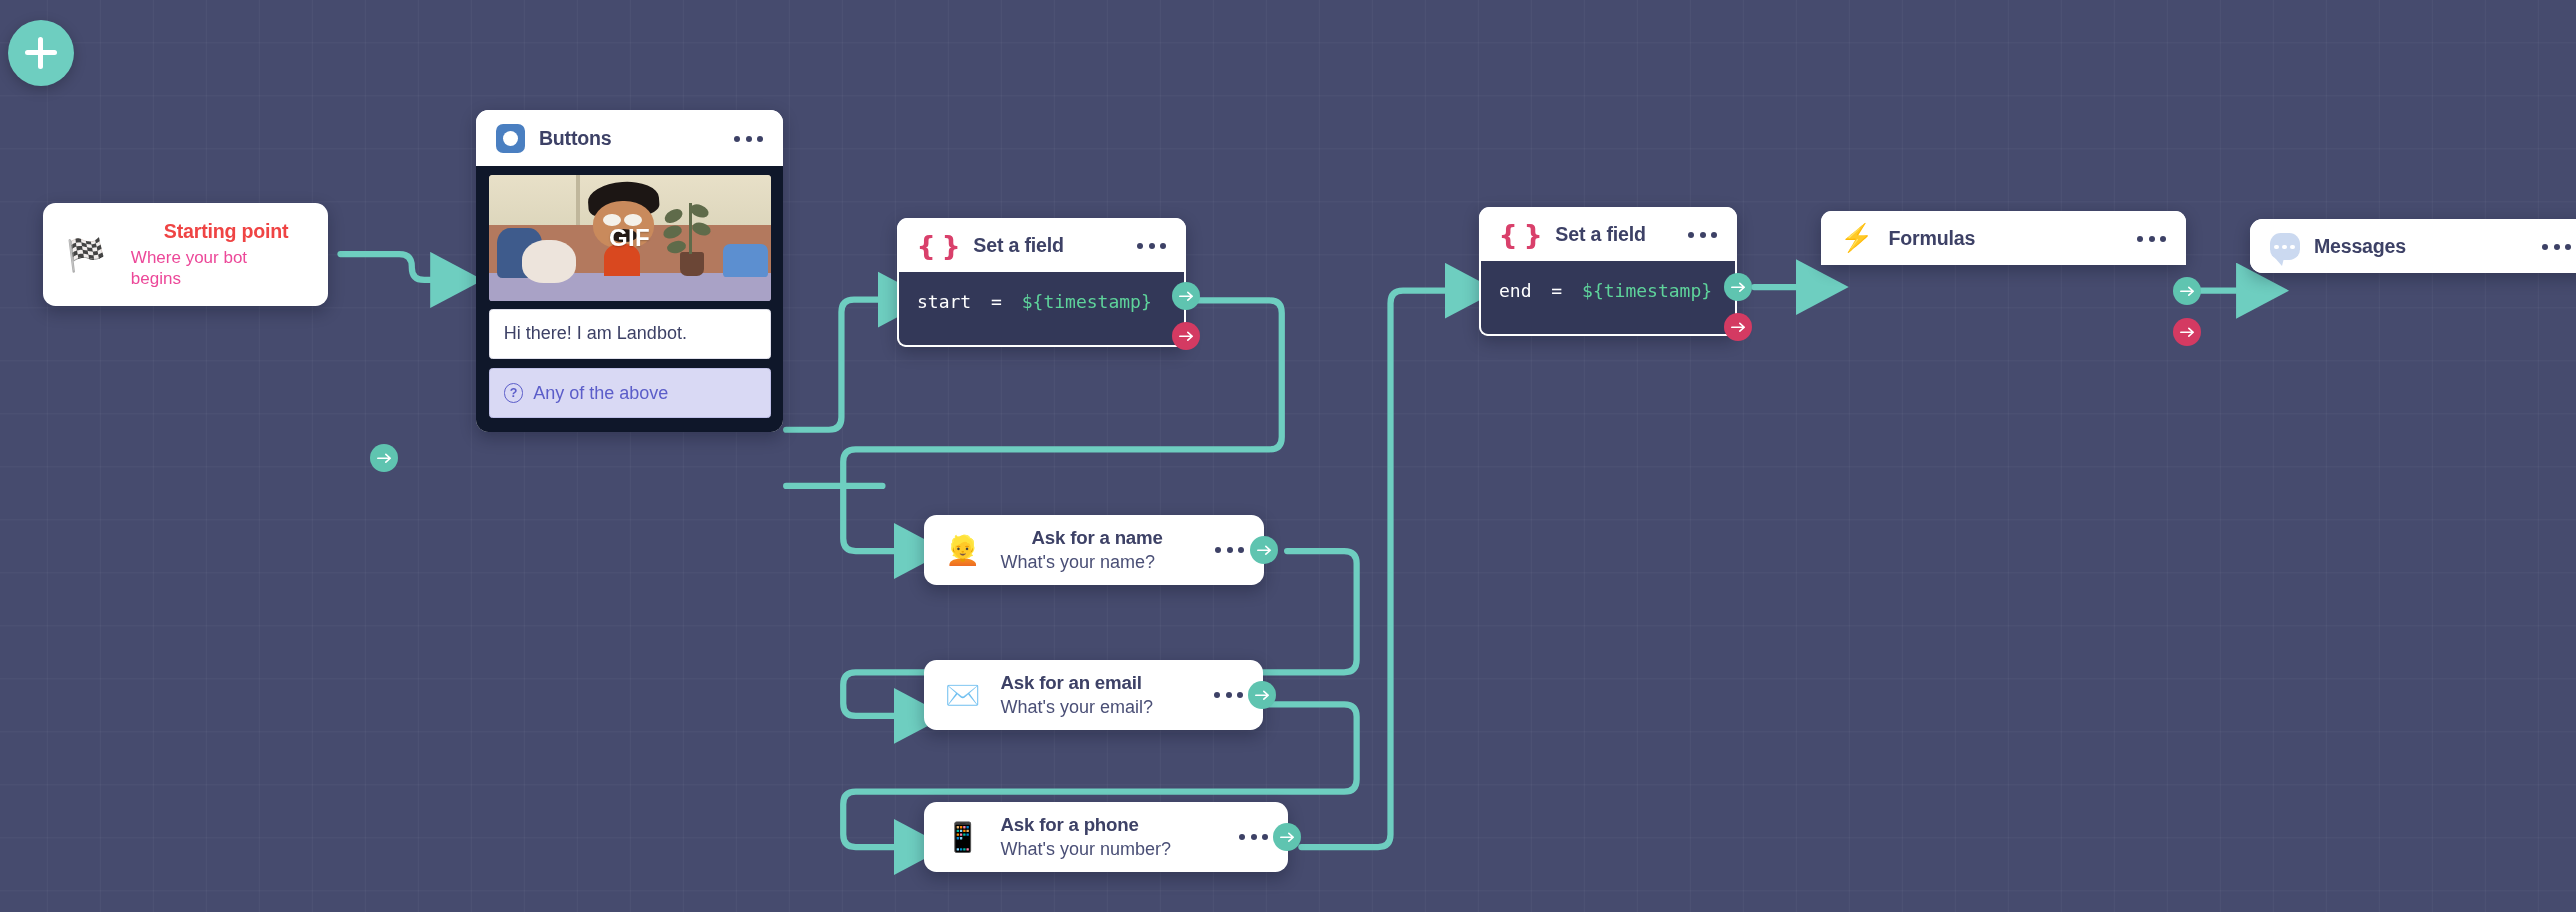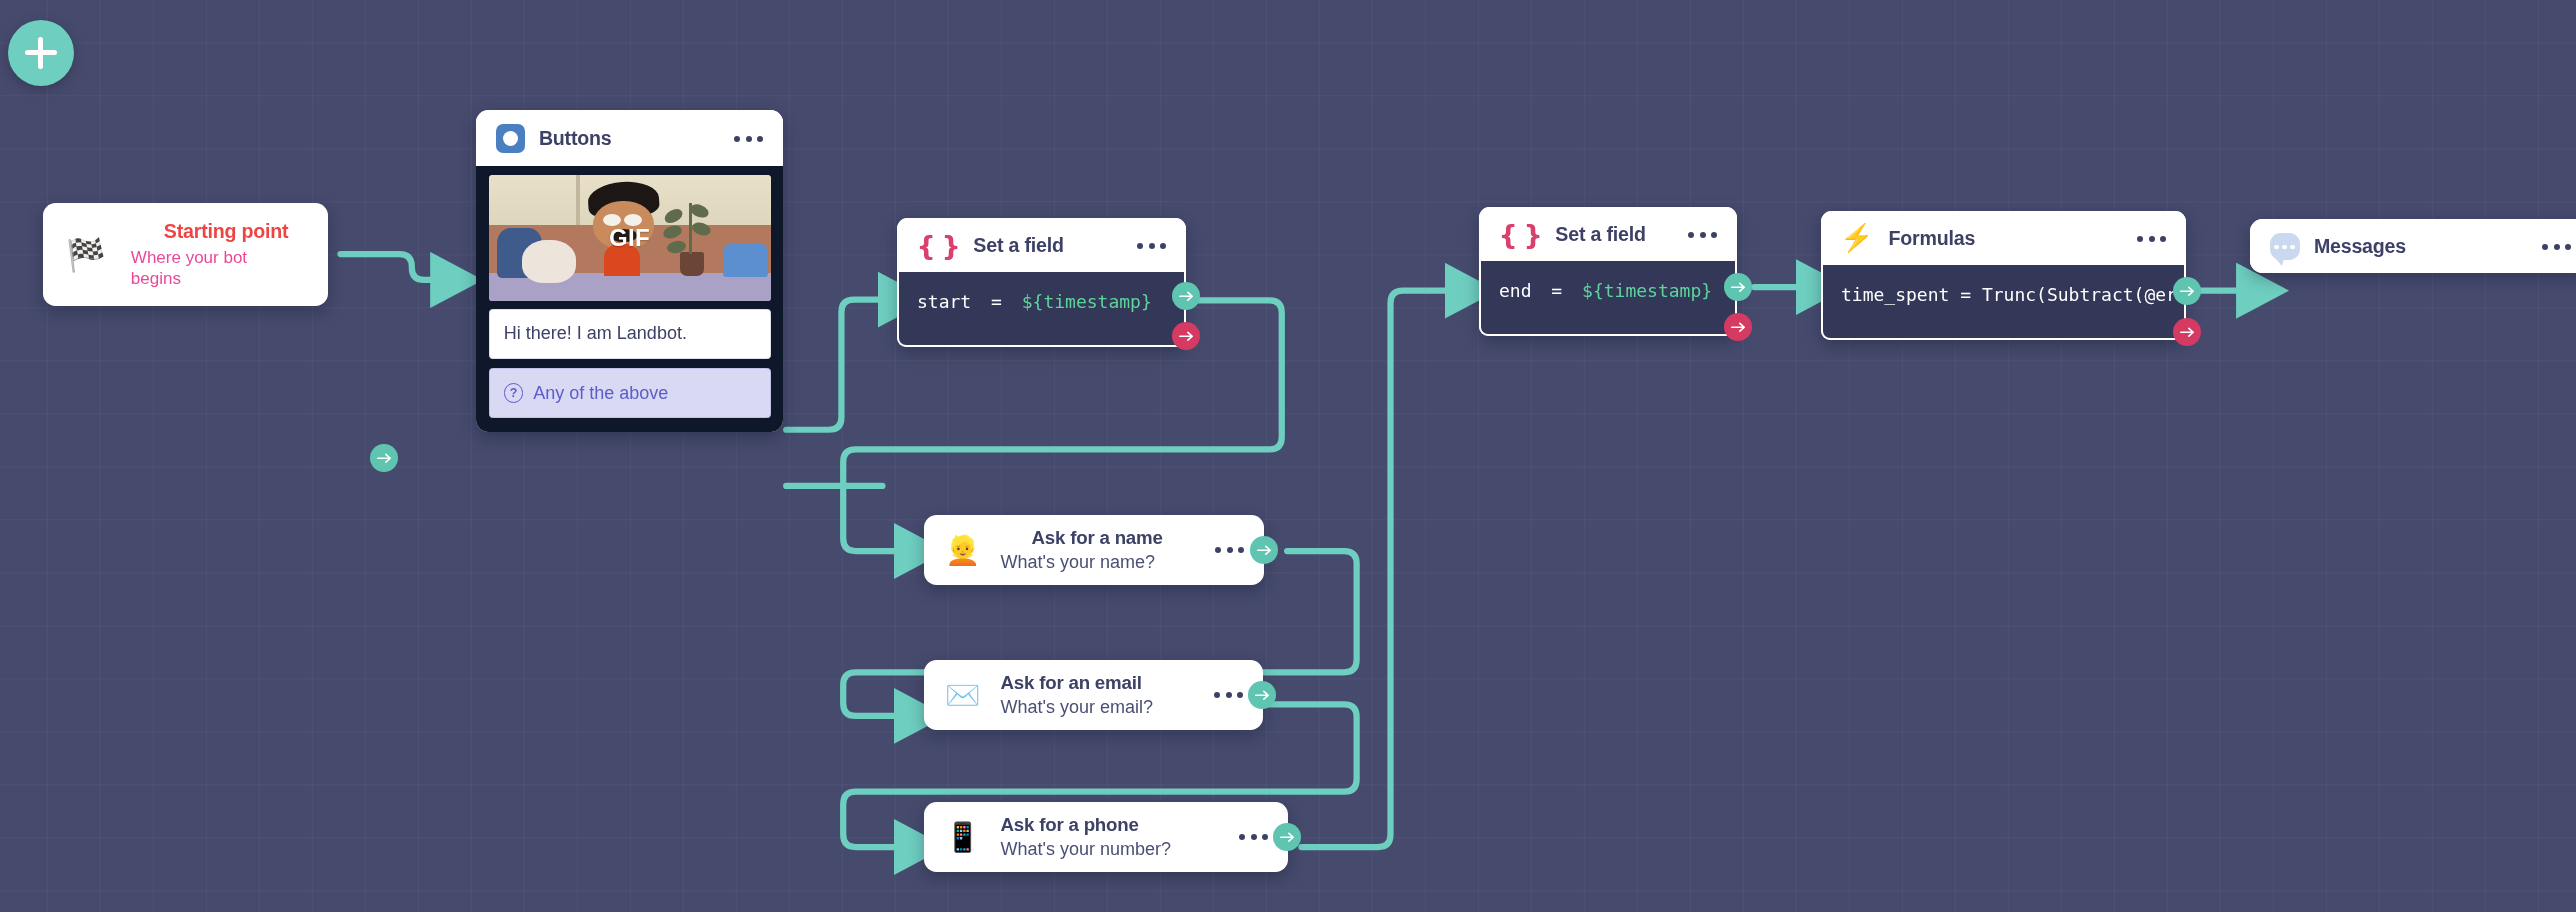--- a/index.html
+++ b/index.html
@@ -503,21 +503,20 @@
   <div class="node code-node" style="left:1821px; top:211px; width:365px;">
     <div class="node-head">
       <span class="bolt">⚡</span>
       <span class="head-title">Formulas</span>
       <span class="dots">
           <i></i>
           <i></i>
           <i></i>
         </span>
     </div>
-    <div class="code-body">time_spent = Trunc(Subtract(@er</div>
     <div class="handle h-green" style="left:352px; top:66px;">
       <svg width="15" height="12.5" viewBox="0 0 17 14">
           <path d="M1 7h13M10 2.5L15 7l-5 4.5" stroke="#fff" stroke-width="1.9" fill="none" stroke-linecap="round" stroke-linejoin="round"></path>
         </svg>
     </div>
     <div class="handle h-red" style="left:352px; top:107px;">
       <svg width="15" height="12.5" viewBox="0 0 17 14">
           <path d="M1 7h13M10 2.5L15 7l-5 4.5" stroke="#fff" stroke-width="1.9" fill="none" stroke-linecap="round" stroke-linejoin="round"></path>
         </svg>
     </div>

